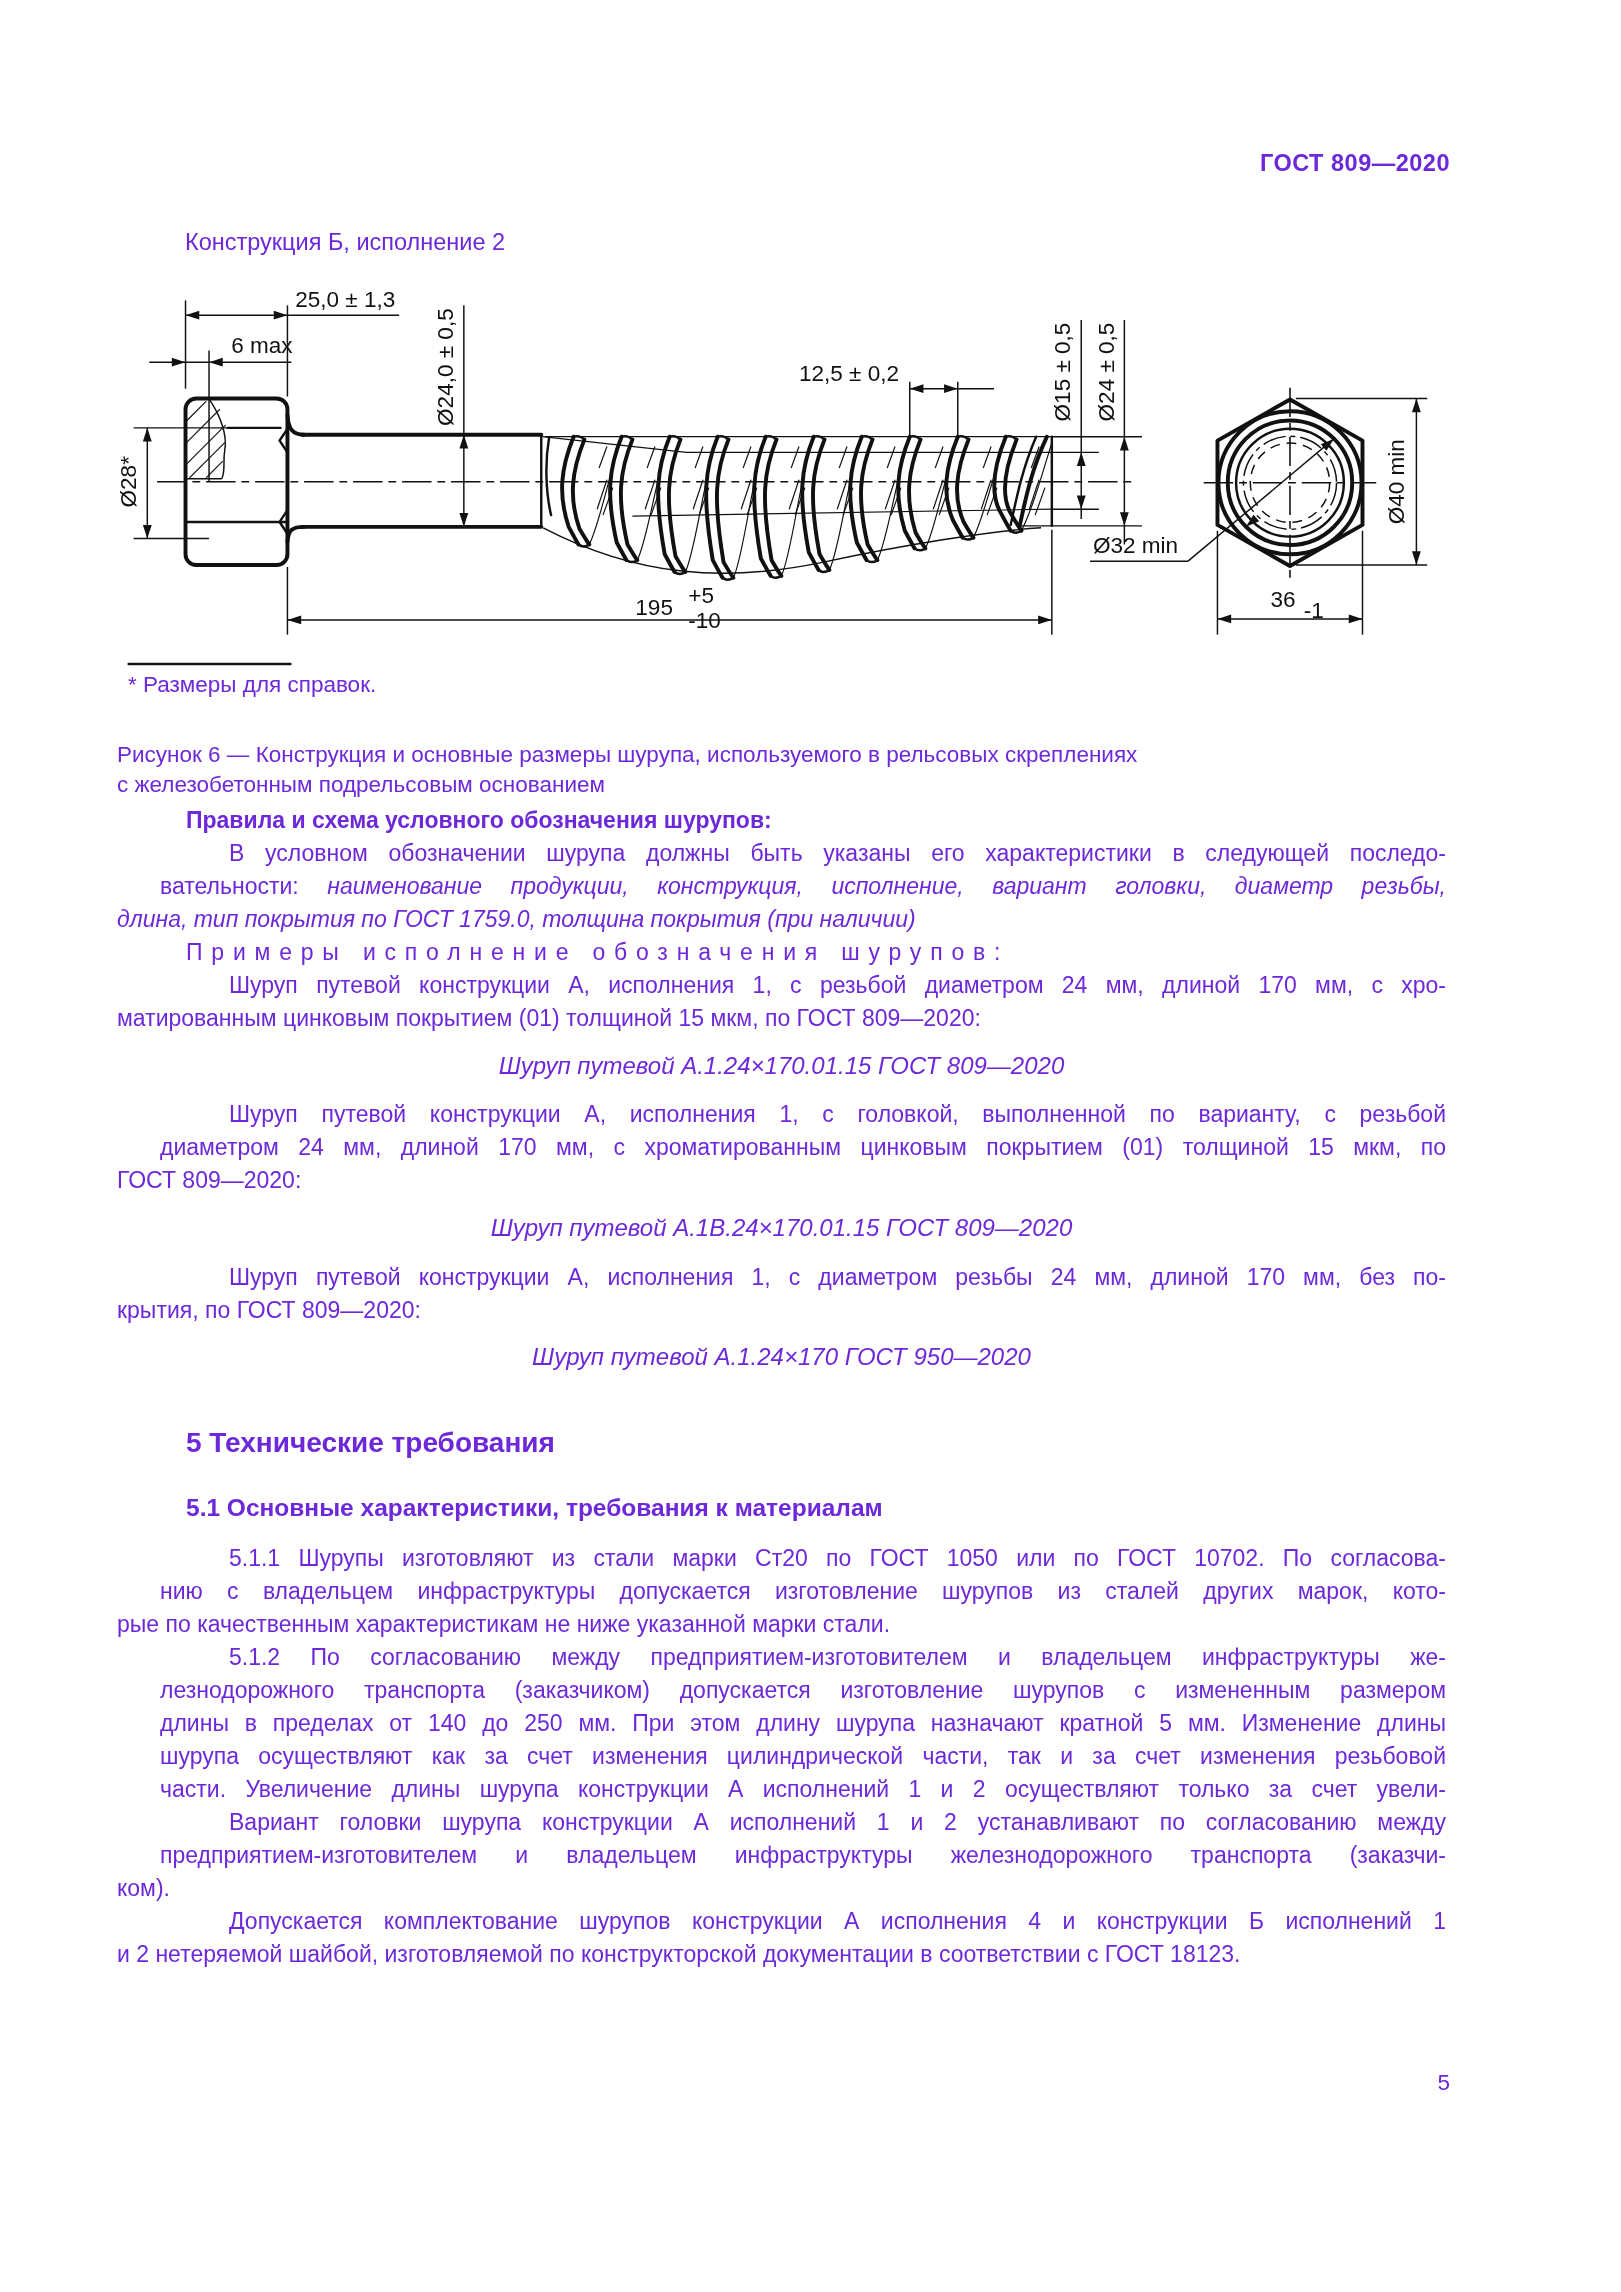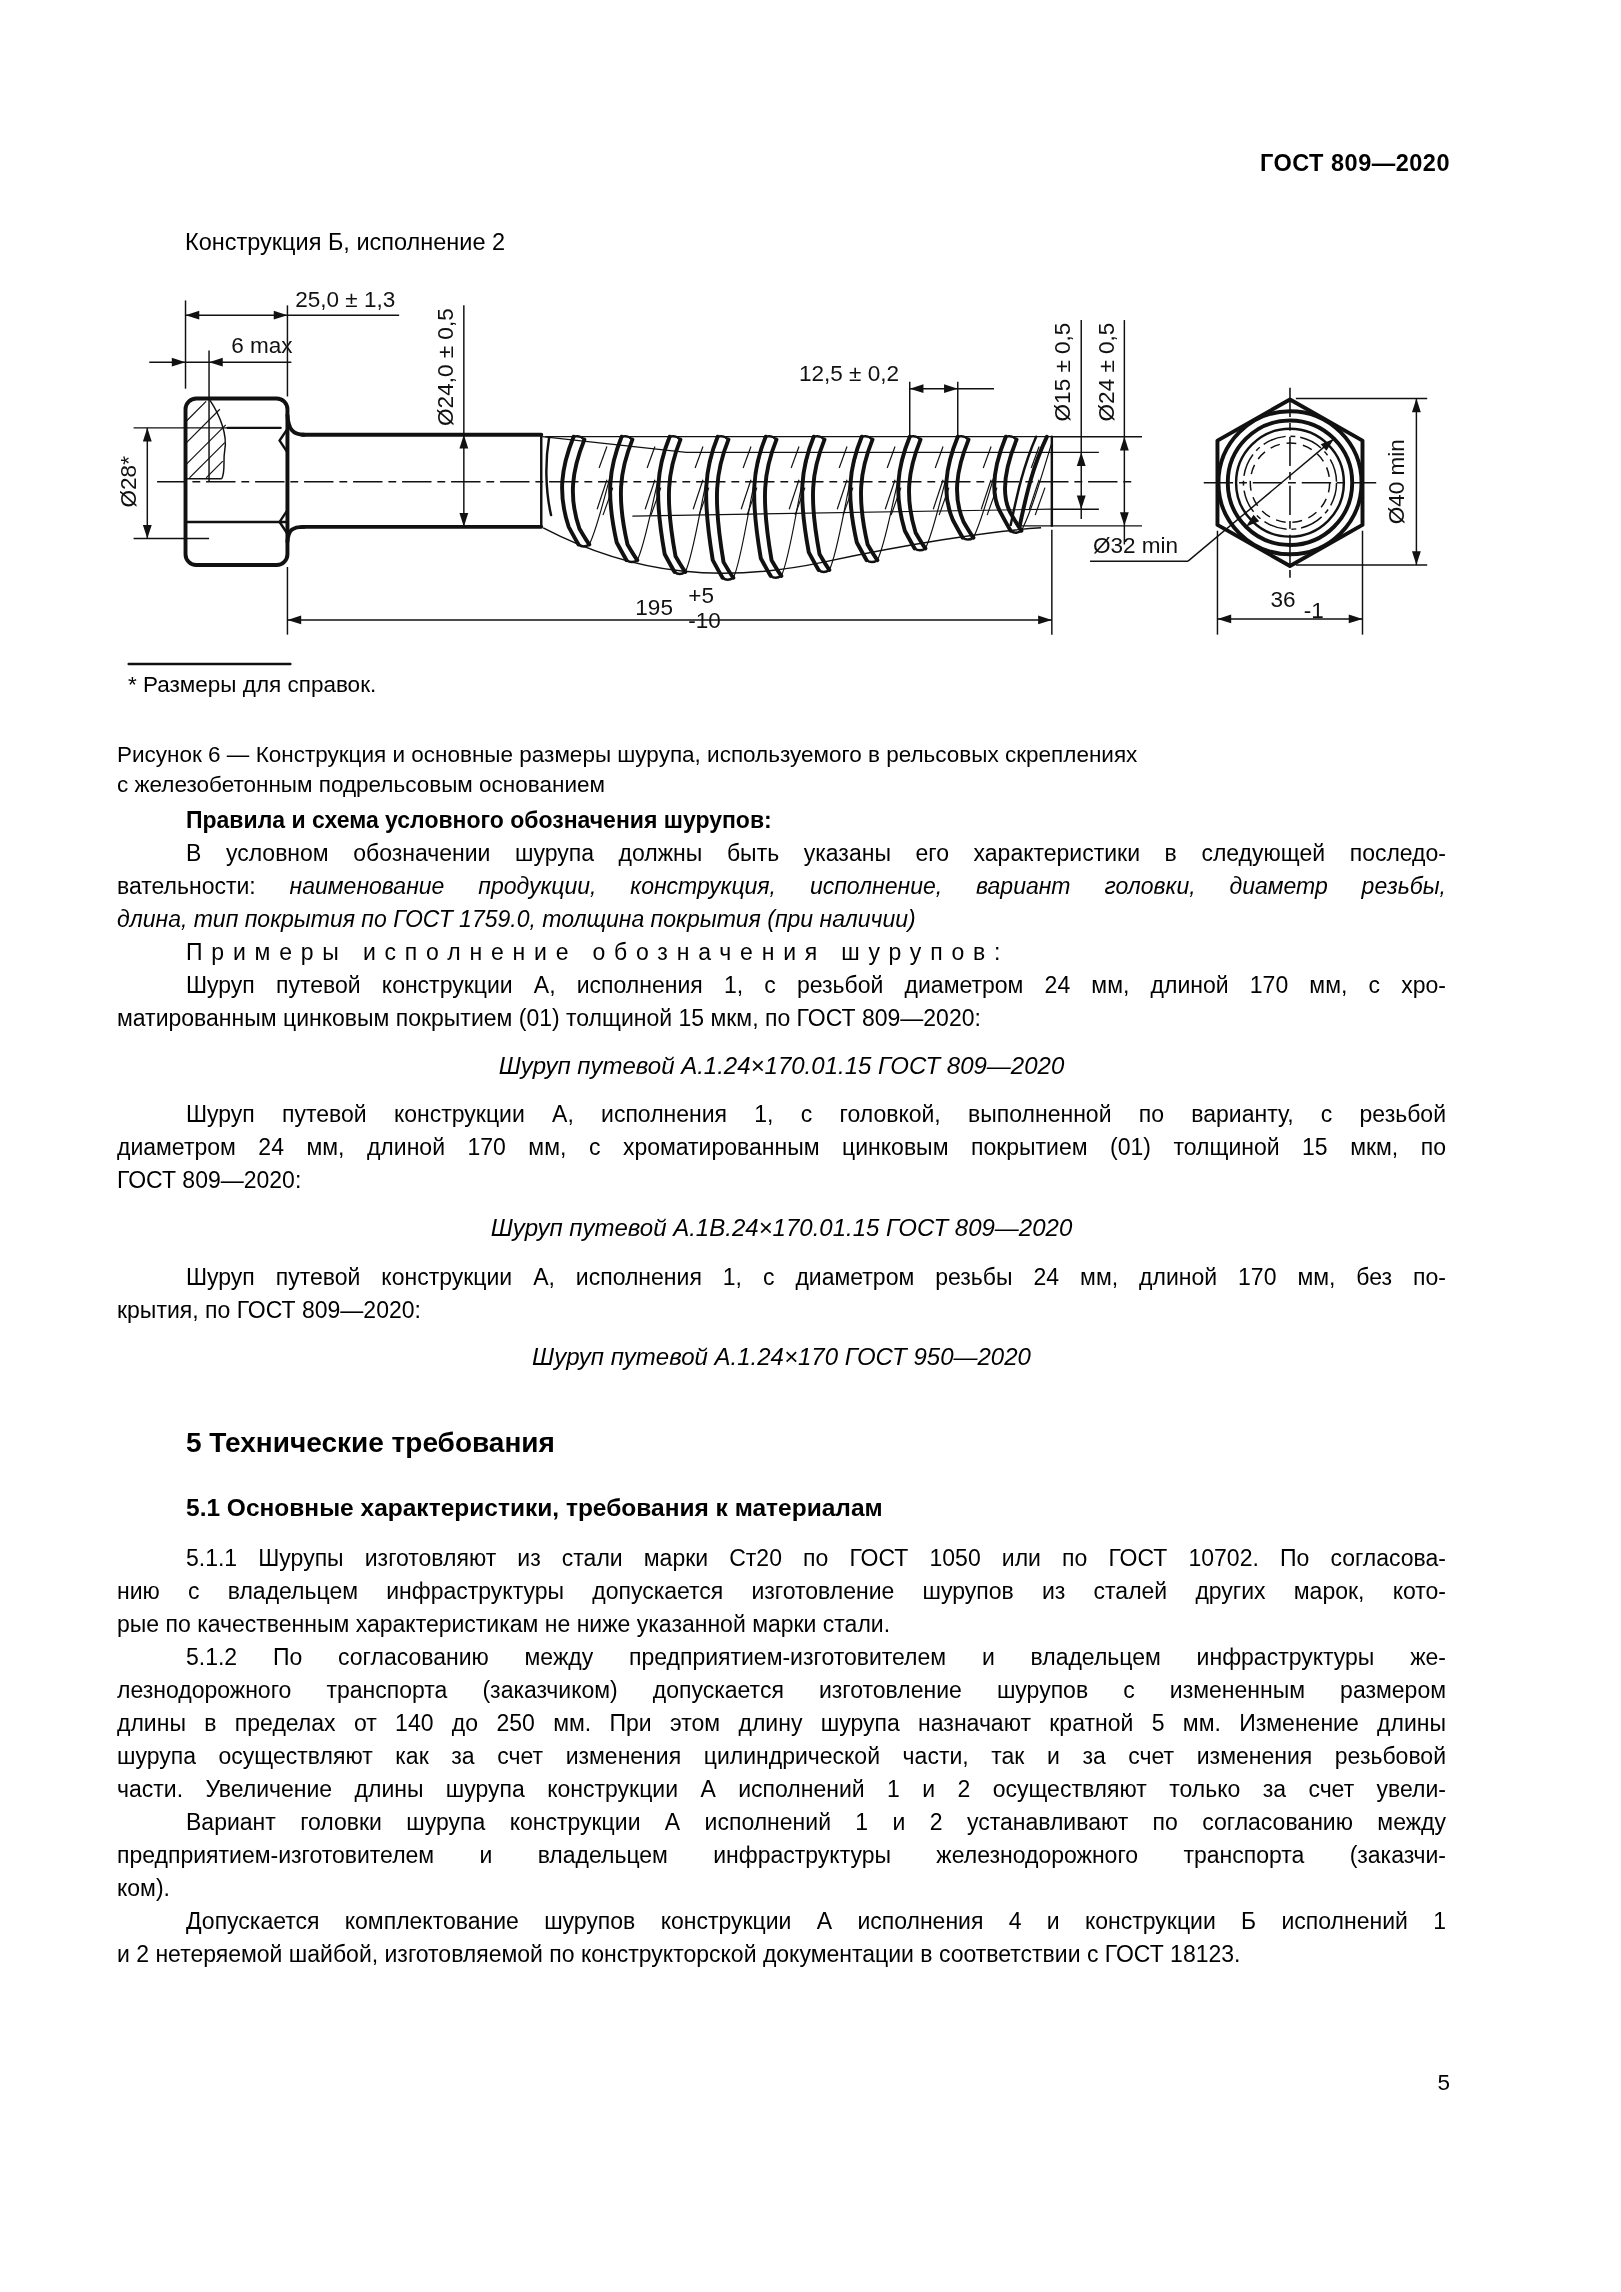--- a/index.html
+++ b/index.html
@@ -1,32 +1,32 @@
 <!DOCTYPE html>
 <html><head>
 <meta charset="utf-8">
 <style>
   html,body{margin:0;padding:0;background:#888;}
   #page{
     position:relative; width:1621px; height:2293px; background:#ffffff;
-    font-family:"Liberation Sans", sans-serif; color:#000000; overflow:hidden;
+    font-family:"Liberation Sans", sans-serif; color:#6d28d9; overflow:hidden;
   }
   .abs{position:absolute;}
   #doc-header{top:150px; left:0; width:1450px; text-align:right;
     font-size:23.5px; font-weight:bold; letter-spacing:0.5px;}
   #variant-label{top:229px; left:185px; font-size:23.5px;}
   #figure-svg{top:274px; left:108px;}
   #footnote-text{top:672px; left:128px; font-size:22.5px;}
   #caption-1{top:742px; left:117px; width:1329px; font-size:22.5px;}
   #caption-2{top:772px; left:117px; width:1329px; font-size:22.5px;}
   #page-number{top:2070px; left:0; width:1450px; text-align:right; font-size:22.5px;}
 
   #doc-body{top:804px; left:117px; width:1329px;}
   .ln{font-size:23px; line-height:33px; min-height:33px; white-space:normal;}
-  .just{text-align:justify; text-align-last:justify;}
+  .just{text-align:justify; text-align-last:justify;margin-left:43px;}
   .first{text-indent:69px;}
   .it{font-style:italic;}
   .bd{font-weight:bold;}
   .blk.spaced .ln{letter-spacing:8.8px;}
   .blk.example{margin:13.7px 0 16.7px 0;}
   .blk.example .ln{text-align:center; font-style:italic; font-size:24px;}
   .blk.h5{margin-top:51px;}
   .blk.h5 .ln{font-weight:bold; font-size:28px; line-height:37px;}
   .blk.h51{margin-top:30px; margin-bottom:17.6px;}
   .blk.h51 .ln{font-weight:bold; font-size:24.5px;}

